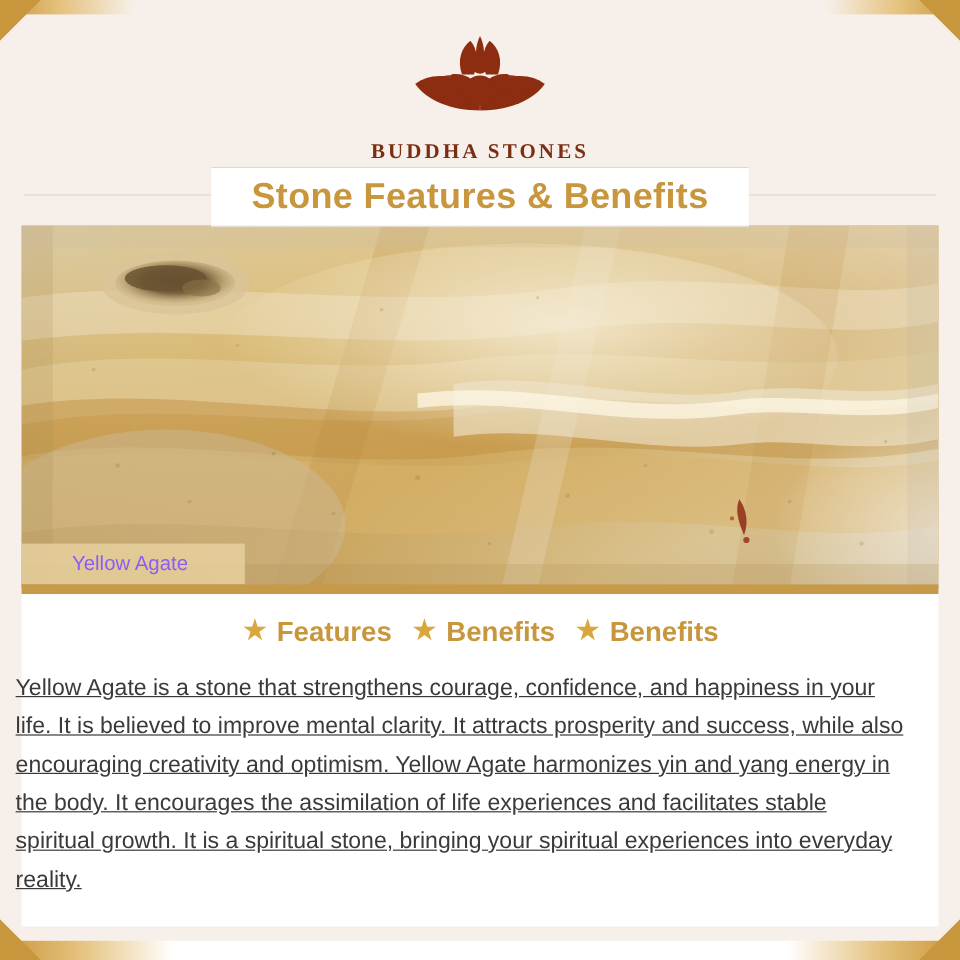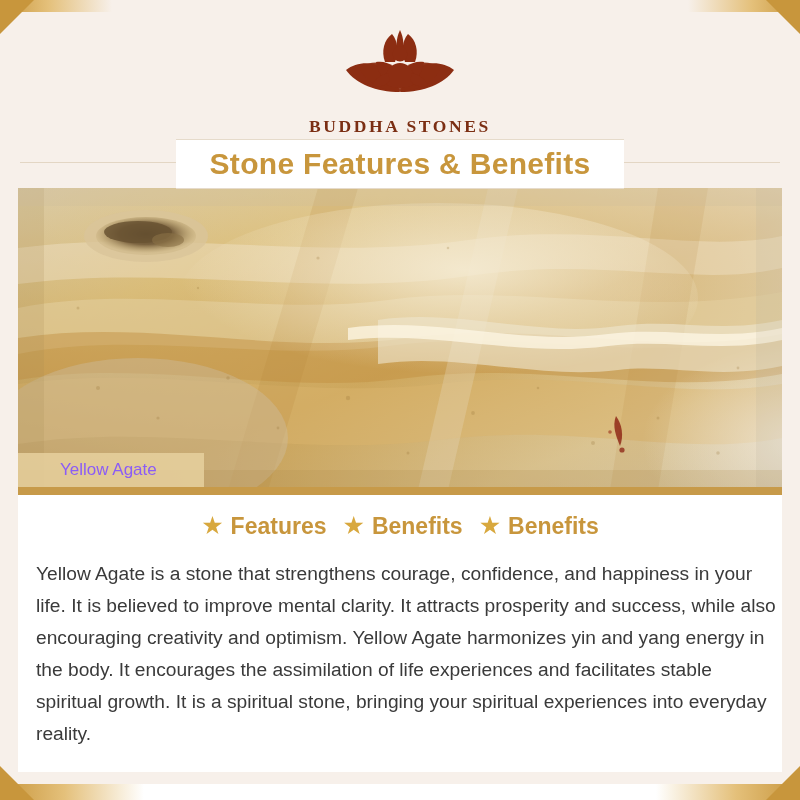--- a/index.html
+++ b/index.html
@@ -198,27 +198,28 @@
     font-size: 23px;
     font-weight: bold;
     color: #c8963c;
     font-family: "Liberation Sans", sans-serif;
   }
 
   
   .body-text {
     position: absolute;
     top: 558px;
-    left: 36px;
+    left: 13px;
     width: 744px;
     font-size: 19.2px;
     line-height: 32px;
     color: #3a3a3a;
     font-family: "Liberation Sans", sans-serif;
     text-align: left;
+    text-decoration: underline;
   }
 
   .bottom-white {
     position: absolute;
     left: 18px;
     right: 18px;
     top: 495px;
     bottom: 28px;
     background: #ffffff;
     z-index: 0;

